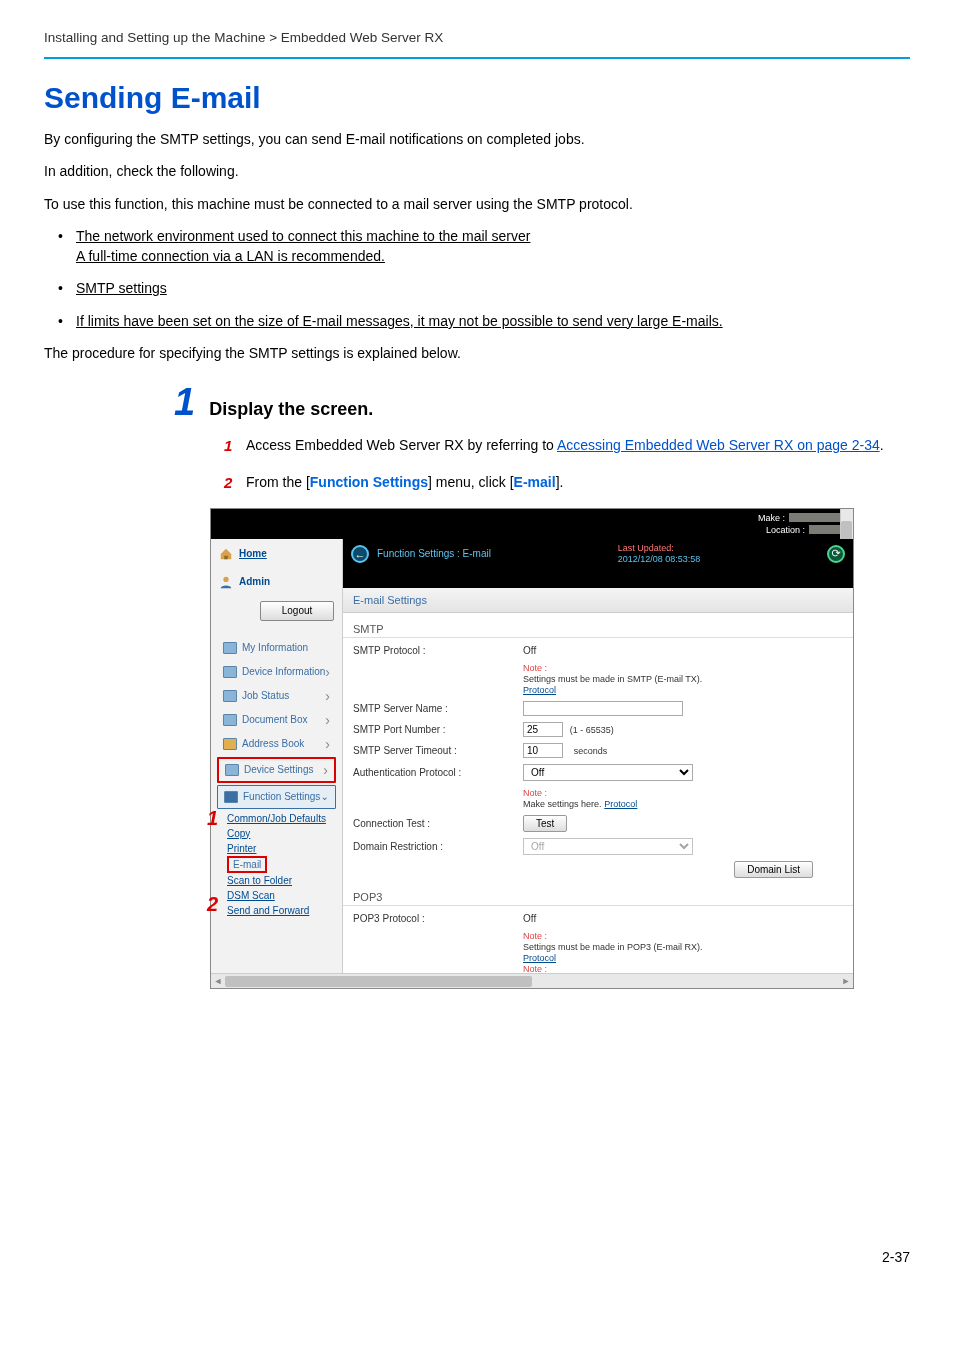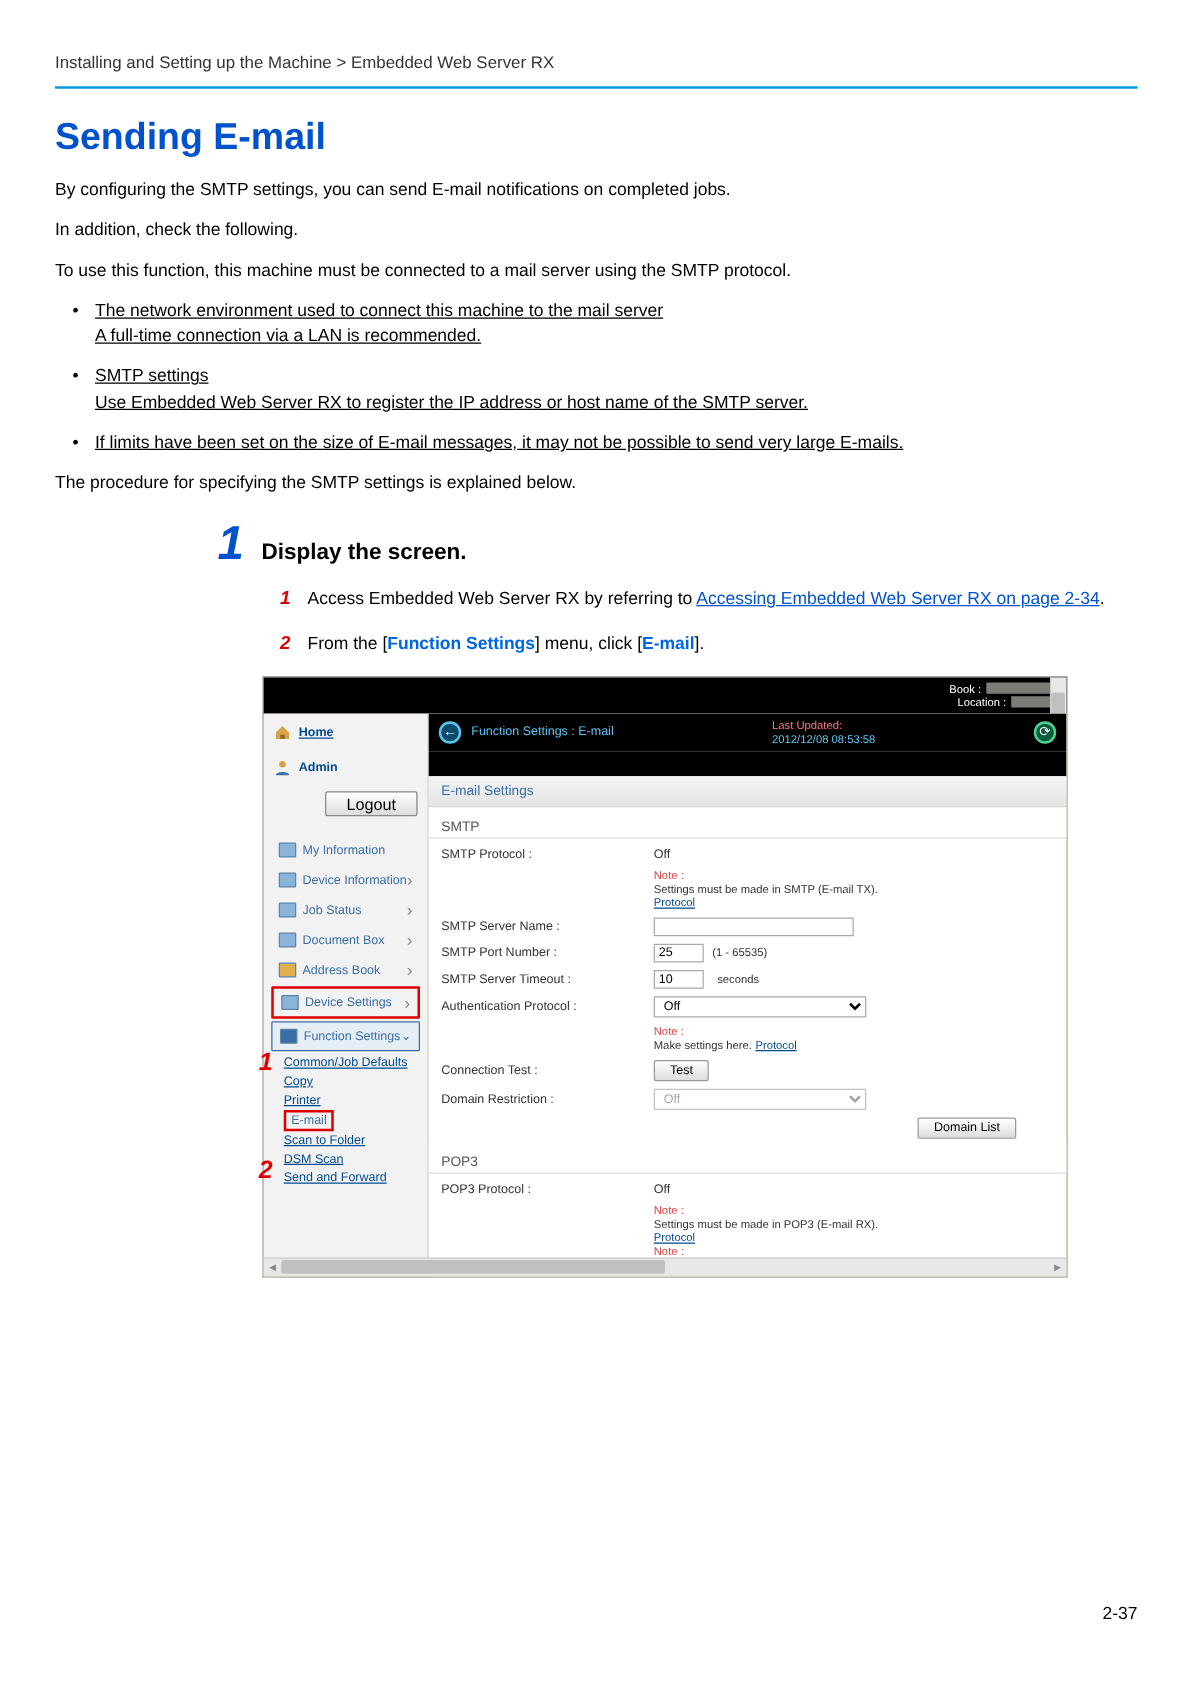--- a/index.html
+++ b/index.html
@@ -1,17 +1,17 @@
 <!DOCTYPE html>
 <html><head>
 <meta charset="utf-8">
 <style>
   * { margin: 0; padding: 0; box-sizing: border-box; }
   body { font-family: Arial, sans-serif; background: #fff; width: 954px; margin: 0 auto; color: #000; font-size: 14px; }
-  .page { padding: 42px 44px 0; }
+  .page { padding: 30px 44px 0; }
   .breadcrumb { font-size: 13.5px; color: #333; margin-bottom: 12px; }
   .hr-blue { border: none; border-top: 2px solid #009de0; margin-bottom: 22px; }
   h1.title { color: #0052cc; font-size: 30px; font-weight: bold; margin-bottom: 14px; }
   p.body { font-size: 14px; margin-bottom: 12px; line-height: 1.45; }
   ul.bullets { list-style: none; padding-left: 14px; margin-bottom: 10px; }
   ul.bullets > li { position: relative; padding-left: 18px; margin-bottom: 12px; font-size: 14px; line-height: 1.45; text-decoration: underline; }
   ul.bullets > li::before { content: "•"; position: absolute; left: 0; top: 0; }
   .step-block { margin-left: 130px; margin-top: 20px; }
   .step-row { display: flex; align-items: baseline; gap: 14px; margin-bottom: 14px; }
   .big-num { color: #0052cc; font-size: 38px; font-weight: 900; font-style: italic; line-height: 1; }
@@ -27,21 +27,21 @@
   .ss-header .row { display: flex; justify-content: flex-end; gap: 4px; }
   .ss-header .redact { background: #7c7c77; display: inline-block; width: 56px; height: 9px; vertical-align: middle; }
   .ss-body { display: flex; background: #fde047; }
   .ss-side { width: 132px; background: #f2f2f2; border-right: 1px solid #ccc; }
   .ss-side-top { padding: 6px 8px 4px; }
   .side-link { display: flex; align-items: center; gap: 6px; padding: 2px 0 4px; font-size: 10px; }
   .side-link.home { color: #004a90; font-weight: bold; text-decoration: underline; }
   .side-link.admin { color: #004a90; font-weight: bold; }
   .icon-home { width: 14px; height: 14px; }
   .icon-admin { width: 14px; height: 14px; }
-  .logout-btn { margin: 4px 8px 8px auto; display: block; width: 74px; height: 20px; background: linear-gradient(#fff,#ddd); border: 1px solid #888; border-radius: 2px; font-size: 13px; }
+  .logout-btn { margin: 4px 8px 8px auto; display: block; width: 74px; height: 20px; background: linear-gradient(#fff,#ddd); border: 1px solid #888; border-radius: 2px; font-size: 10px; }
   .side-group { padding: 6px 2px 0; }
   .side-item { display: flex; align-items: center; gap: 5px; padding: 5px 6px; margin: 2px 4px; font-size: 10px; color: #3a6ea5; border-radius: 1px; position: relative; }
   .side-item.exp::after { content: "›"; position: absolute; right: 6px; color: #888; font-size: 14px; }
   .side-item .ic { width: 14px; height: 12px; background: #8ab4d8; border: 1px solid #5a84a8; border-radius: 1px; display: inline-block; }
   .side-item.sel1 { border: 2px solid #d00; }
   .side-item.sel2 { border: 1px solid #3a6ea5; background: #e5edf5; }
   .sub-list { padding: 0 0 4px 14px; }
   .sub-list a { display: block; color: #004a90; text-decoration: underline; font-size: 10px; padding: 2px 0; }
   .sub-list a.boxed { border: 2px solid #d00; padding: 1px 4px; display: inline-block; color: #3a6ea5; text-decoration: none; }
   .annot { position: absolute; font-weight: 900; font-style: italic; font-size: 20px; color: #d00; }
@@ -79,21 +79,20 @@
   <p class="body">By configuring the SMTP settings, you can send E-mail notifications on completed jobs.</p>
   <p class="body">In addition, check the following.</p>
   <p class="body">To use this function, this machine must be connected to a mail server using the SMTP protocol.</p>
   <ul class="bullets">
     <li>
       <span>The network environment used to connect this machine to the mail server</span><br>
       <span>A full-time connection via a LAN is recommended.</span>
     </li>
     <li>
       <span>SMTP settings</span><br>
-      <span>Use Embedded Web Server RX to register the IP address or host name of the SMTP server.</span>
     </li>
     <li>If limits have been set on the size of E-mail messages, it may not be possible to send very large E-mails.</li>
   </ul>
   <p class="body">The procedure for specifying the SMTP settings is explained below.</p>
 
   <div class="step-block">
     <div class="step-row">
       <span class="big-num">1</span>
       <span class="step-title">Display the screen.</span>
     </div>
@@ -114,21 +113,21 @@
   </div>
 
   <div class="screenshot-wrap">
     <div class="screenshot">
       <div class="scroll-track">
           <div class="scroll-thumb"></div>
         </div>
 
       <div class="ss-header">
         <div class="row">
-            <span>Book :</span> 
+            <span>Make :</span> 
             <span class="redact"></span>
           </div>
         <div class="row">
             <span>Location :</span> 
             <span class="redact" style="width:36px"></span>
           </div>
       </div>
 
       <div class="ss-body">
         <div class="ss-side" style="position:relative">

